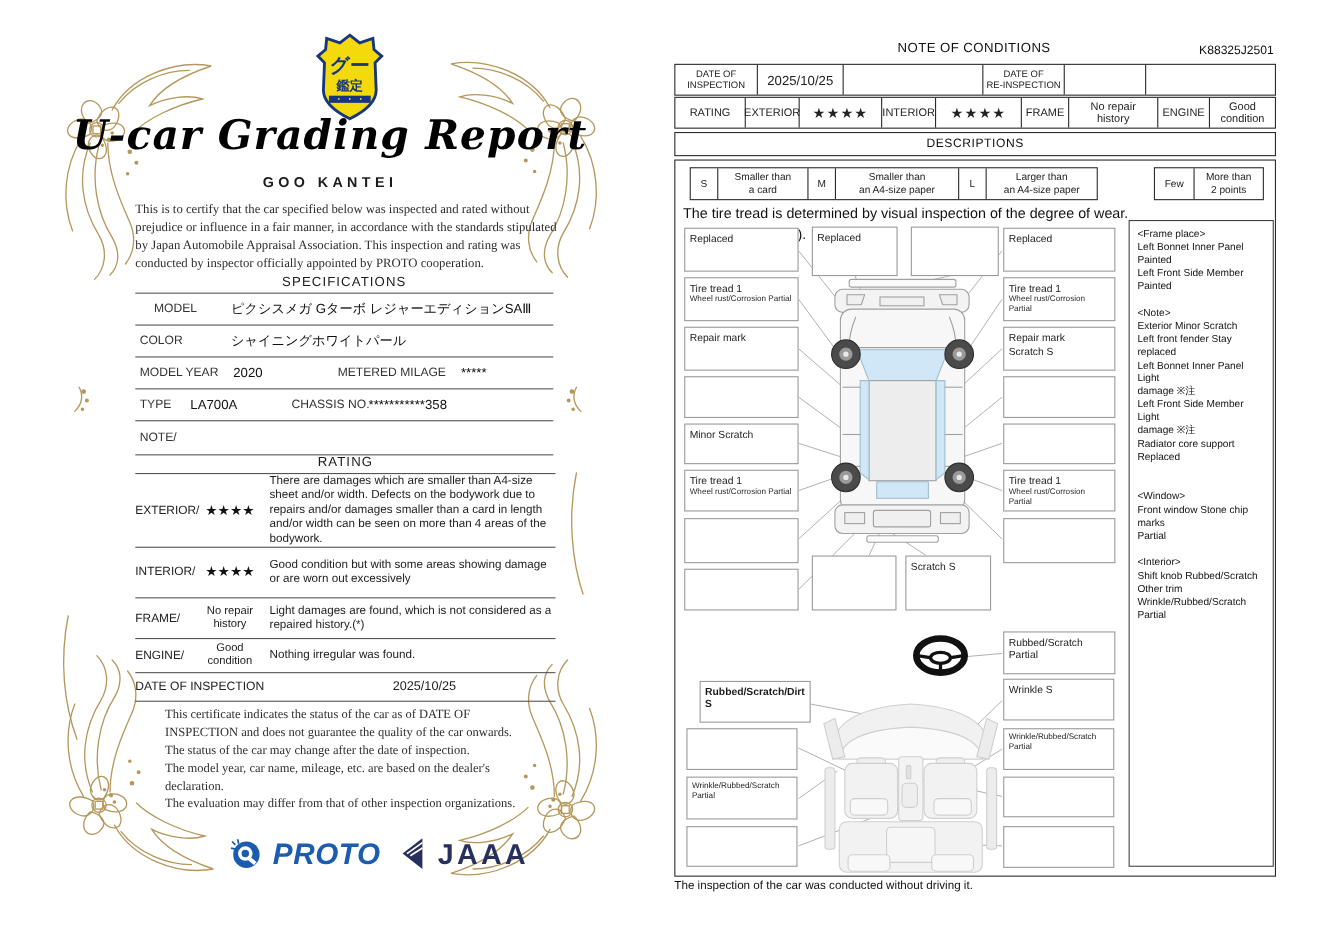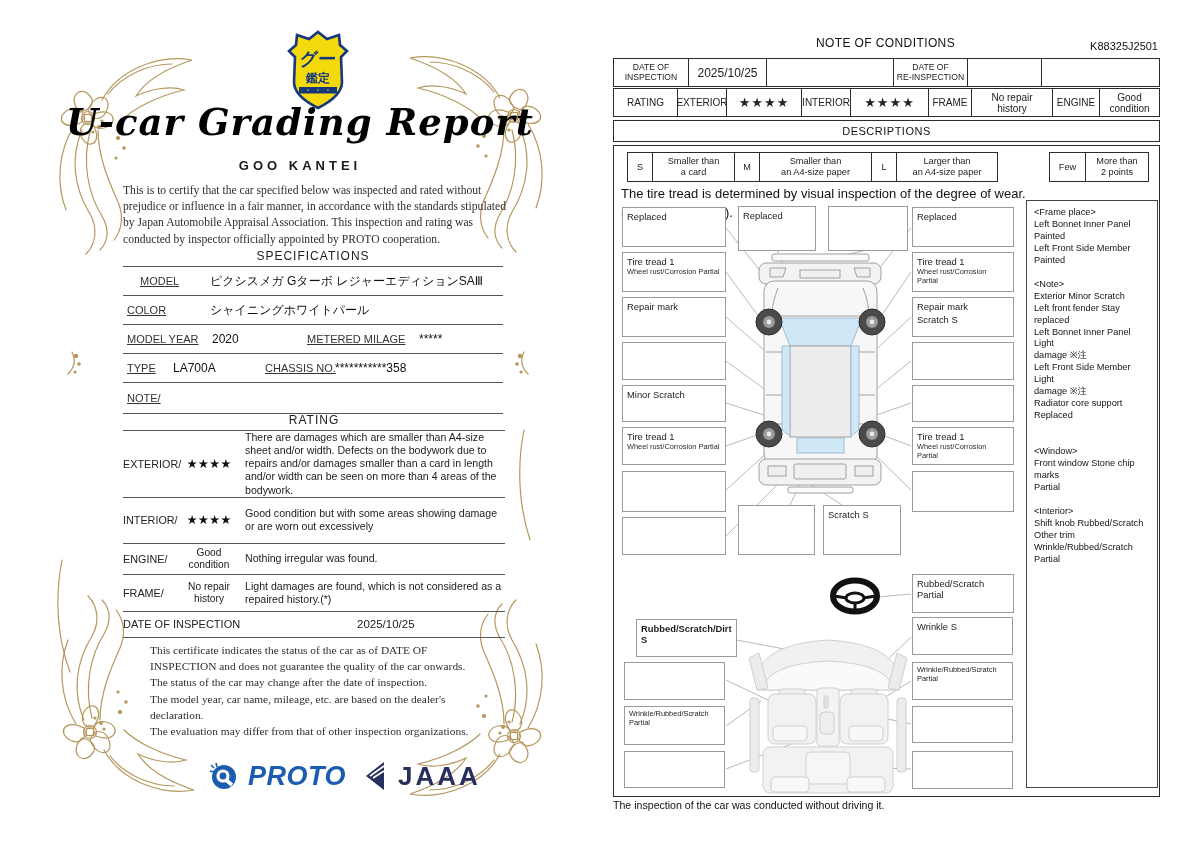--- a/index.html
+++ b/index.html
@@ -7,21 +7,21 @@
          font-family:"Liberation Sans",sans-serif;color:#222;}
   .abs{position:absolute;}
   
   .lp-title{font-family:"DejaVu Serif",serif;font-style:italic;font-weight:bold;
             font-size:37px;color:#000000;text-align:center;letter-spacing:1px;}
   .lp-org{font-size:13px;font-weight:600;letter-spacing:4px;text-align:center;color:#1b1b1b;}
   .lp-certify{font-family:"Liberation Serif",serif;font-size:11.6px;line-height:1.4;color:#2e2e2e;}
   .sec-head{font-size:12px;letter-spacing:1px;text-align:center;color:#1b1b1b;}
   .spec-table{border-top:1.2px solid #555;}
   .spec-row{position:relative;border-bottom:1.2px solid #555;}
-  .spec-label{position:absolute;top:50%;transform:translateY(-50%);font-size:11px;color:#333;white-space:nowrap;text-decoration:underline;}
+  .spec-label{position:absolute;top:50%;transform:translateY(-50%);font-size:11px;color:#333;white-space:nowrap;}
   .spec-value{position:absolute;top:50%;transform:translateY(-50%);font-size:12px;color:#101010;white-space:nowrap;}
   .rate-table{border-top:1.2px solid #555;}
   .rate-row{display:flex;align-items:center;border-bottom:1.2px solid #555;}
   .rate-label{width:58px;font-size:10.8px;color:#222;flex:none;}
   .rate-value{width:56px;text-align:center;font-size:10.2px;line-height:1.15;flex:none;}
   .rate-value.stars{font-size:12.5px;letter-spacing:0;color:#111;}
   .rate-desc{flex:1;font-size:10.6px;line-height:1.24;color:#1c1c1c;padding-left:8px;}
   .lp-disc{font-family:"Liberation Serif",serif;font-size:11.4px;line-height:1.42;color:#2e2e2e;white-space:pre-line;}
   .proto-text{font-size:27px;font-weight:bold;font-style:italic;color:#1b5cb0;letter-spacing:.5px;}
   .jaaa-text{font-size:26px;font-weight:bold;color:#272f5e;letter-spacing:3px;}
@@ -148,29 +148,29 @@
       <div class="rate-row" style="min-height:58px;">
         <span class="rate-label">EXTERIOR/</span>
         <span class="rate-value stars">★★★★</span>
         <span class="rate-desc">There are damages which are smaller than A4-size sheet and/or width. Defects on the bodywork due to repairs and/or damages smaller than a card in length and/or width can be seen on more than 4 areas of the bodywork.</span>
       </div>
       <div class="rate-row" style="min-height:45px;">
         <span class="rate-label">INTERIOR/</span>
         <span class="rate-value stars">★★★★</span>
         <span class="rate-desc">Good condition but with some areas showing damage or are worn out excessively</span>
       </div>
+      <div class="rate-row" style="min-height:36px;">
+        <span class="rate-label">FRAME/</span>
+        <span class="rate-value">No repair history</span>
+        <span class="rate-desc">Light damages are found, which is not considered as a repaired history.(*)</span>
+      </div>
       <div class="rate-row" style="min-height:30px;">
         <span class="rate-label">ENGINE/</span>
         <span class="rate-value">Good condition</span>
         <span class="rate-desc">Nothing irregular was found.</span>
-      </div>
-      <div class="rate-row" style="min-height:36px;">
-        <span class="rate-label">FRAME/</span>
-        <span class="rate-value">No repair history</span>
-        <span class="rate-desc">Light damages are found, which is not considered as a repaired history.(*)</span>
       </div>
       <div class="rate-row" style="height:25px;">
         <span style="width:150px;font-size:11px;">DATE OF INSPECTION</span>
         <span style="margin-left:84px;font-size:11.5px;">2025/10/25</span>
       </div>
     </div>
 
     <div class="abs lp-disc" style="left:150px;top:642px;width:368px;">This certificate indicates the status of the car as of DATE OF
 INSPECTION and does not guarantee the quality of the car onwards.
 The status of the car may change after the date of inspection.

